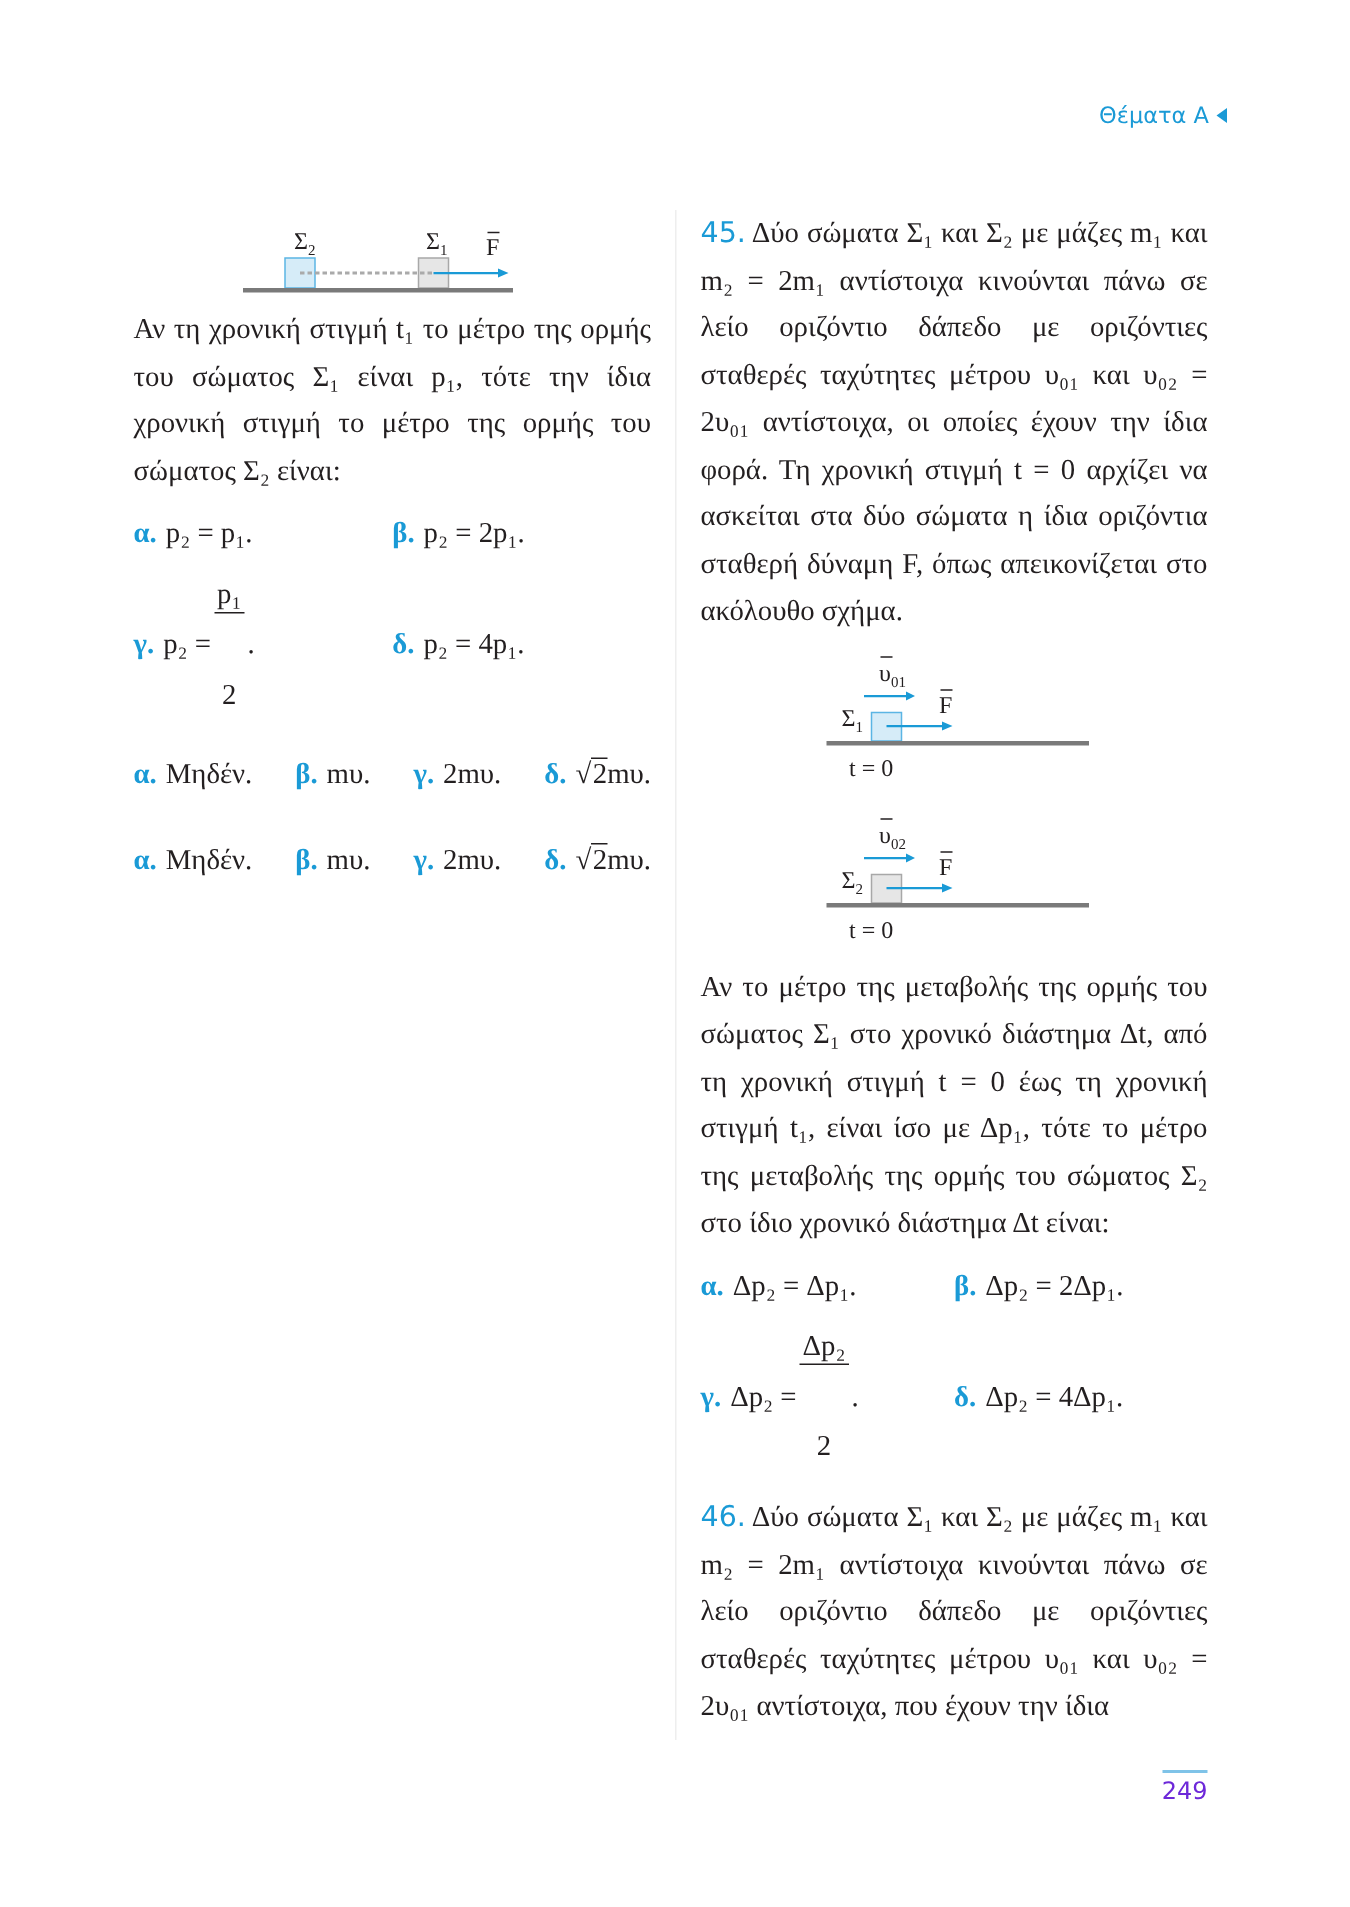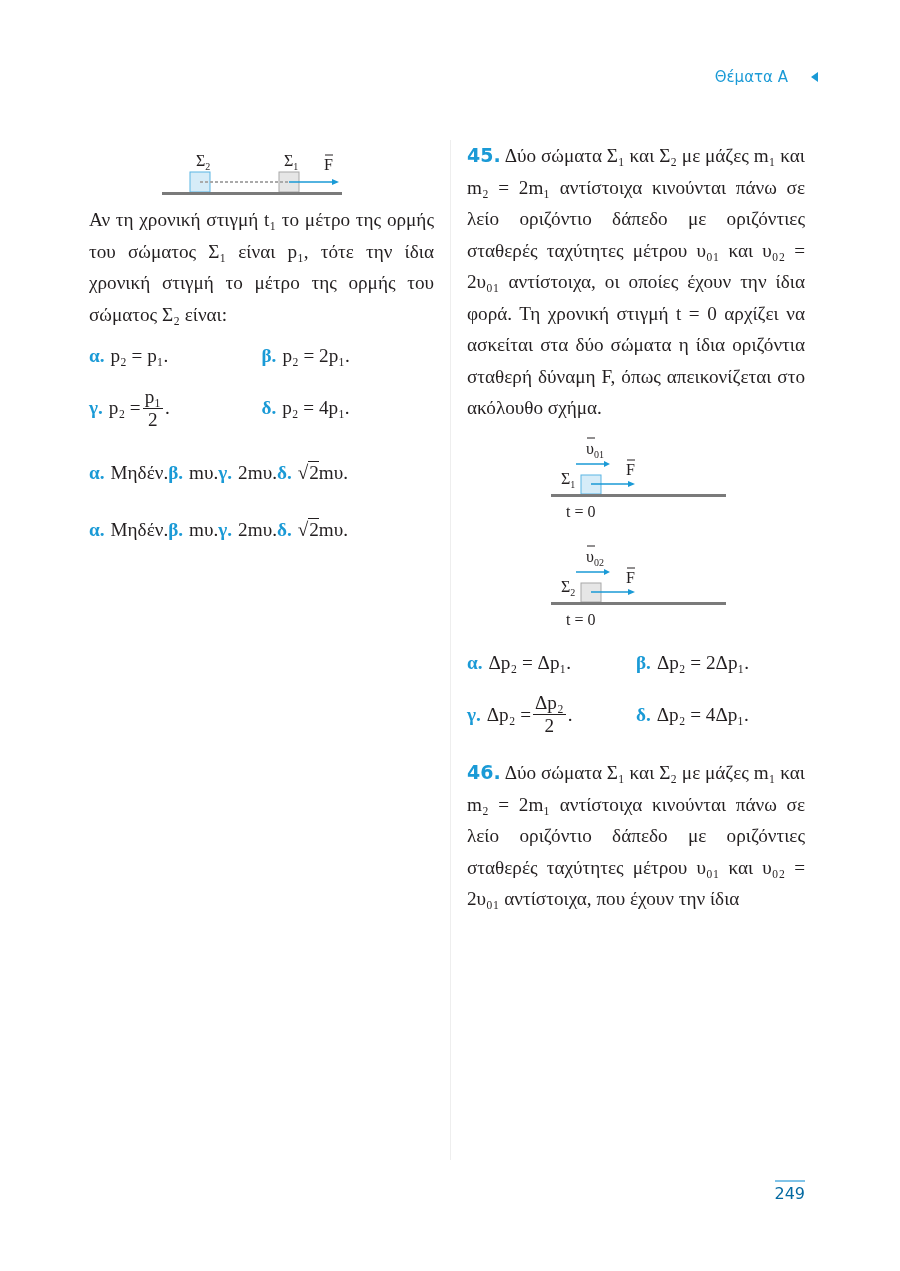--- a/index.html
+++ b/index.html
@@ -1,37 +1,37 @@
 <!DOCTYPE html>
 <html><head>
 <meta charset="utf-8">
 <style>
   html, body { margin:0; padding:0; background:#ffffff; }
   body { width:900px; height:1271px; position:relative; overflow:hidden;
          font-family:"Liberation Serif", "DejaVu Serif", serif; color:#231f20; }
   .header { position:absolute; top:68px; right:82px; font-family:"DejaVu Sans", sans-serif;
-            font-size:15px; color:#1a9ad6; display:flex; align-items:center; gap:23px; }
+            font-size:15px; color:#1a9ad6; display:flex; align-items:center; gap:5px; }
   .header .tri { width:0; height:0; border-top:5px solid transparent; border-bottom:5px solid transparent;
                  border-right:7px solid #1a9ad6; }
   .col { position:absolute; top:140px; width:345px; font-size:19.2px; line-height:31.5px; text-align:justify; }
   .col.left { left:89px; }
   .col.right { left:467px; width:338px; }
   .divider { position:absolute; left:450px; top:140px; width:1px; height:1020px; background:#eeeeee; }
   p { margin:0; }
-  .qnum { font-family:"DejaVu Sans", sans-serif; font-weight:bold; color:#1a9ad6; font-size:19px; margin-right:4px; }
+  .qnum { font-family:"DejaVu Sans", sans-serif; font-weight:normal; color:#1a9ad6; font-size:19px; margin-right:4px; }
   .opt-label { color:#1a9ad6; font-weight:bold; margin-right:6px; }
   .opts2 { display:grid; grid-template-columns: 1fr 1fr; row-gap:14px; margin-top:10px; }
-  .opts4 { display:flex; justify-content:flex-start; margin-top:6px; white-space:nowrap; }
+  .opts4 { display:flex; justify-content:space-between; margin-top:6px; white-space:nowrap; }
   .opt { display:flex; align-items:center; white-space:nowrap; }
-  .frac { display:inline-flex; flex-direction:column; align-items:center; vertical-align:middle; line-height:22px; margin:0 2px; }
+  .frac { display:inline-flex; flex-direction:column; align-items:center; vertical-align:middle; line-height:22px; margin:0 2px;gap:44px; }
   .frac .num { border-bottom:1px solid #231f20; padding:0 2px; }
   .sqrt { border-top:1px solid #231f20; padding-left:1px; }
   .fig { display:block; margin:8px auto 6px; }
   .gap { height:20px; }
-  .pagenum { position:absolute; right:95px; top:1184px; font-family:"DejaVu Sans", sans-serif; font-size:16px; color:#0369a1; }
+  .pagenum { position:absolute; right:95px; top:1184px; font-family:"DejaVu Sans", sans-serif; font-size:16px; color:#6d28d9; }
   .pagenum-line { position:absolute; right:95px; top:1180px; width:30px; height:2px; background:#7fc3e8; }
 </style>
 </head>
 <body>
 
 <div class="header">
   <span>Θέματα Α</span>
   <span class="tri"></span>
 </div>
 
@@ -123,20 +123,21 @@
       <line x1="81" y1="136" x2="89" y2="136" stroke="#231f20"></line>
       <text x="15" y="160" font-family="Liberation Serif, serif" font-size="16" fill="#231f20"><tspan>Σ</tspan><tspan font-size="10" dy="4">2</tspan></text>
       <rect x="35" y="151" width="20" height="19" fill="#e6e6e6" stroke="#a8a8a8"></rect>
       <line x1="45" y1="160" x2="82" y2="160" stroke="#1a9ad6" stroke-width="1.5"></line>
       <polygon points="82,157 89,160 82,163" fill="#1a9ad6"></polygon>
       <rect x="5" y="170" width="178" height="3" fill="#7a7a7a"></rect>
       <text x="20" y="193" font-family="Liberation Serif, serif" font-size="16" fill="#231f20">t = 0</text>
     </g>
   </svg>
 
+  <p>Αν το μέτρο της μεταβολής της ορμής του σώματος Σ₁ στο χρονικό διάστημα Δt, από τη χρονική στιγμή t = 0 έως τη χρονική στιγμή t₁, είναι ίσο με Δp₁, τότε το μέτρο της μεταβολής της ορμής του σώματος Σ₂ στο ίδιο χρονικό διάστημα Δt είναι:</p>
   <div class="opts2">
     <div class="opt">
         <span class="opt-label">α.</span>
         <span>Δp₂ = Δp₁.</span>
       </div>
     <div class="opt">
         <span class="opt-label">β.</span>
         <span>Δp₂ = 2Δp₁.</span>
       </div>
     <div class="opt">

